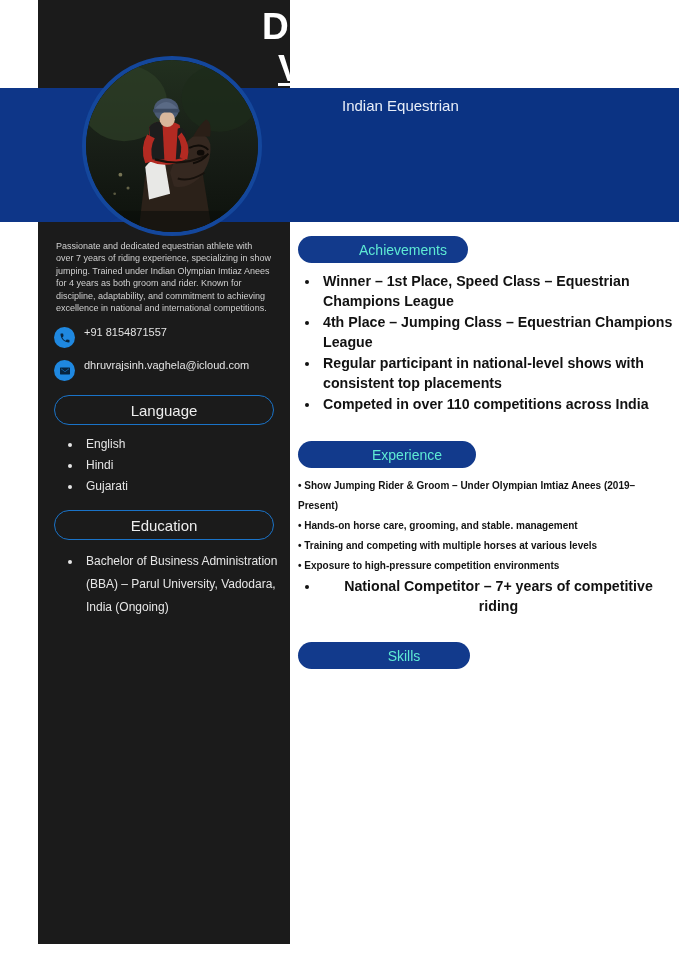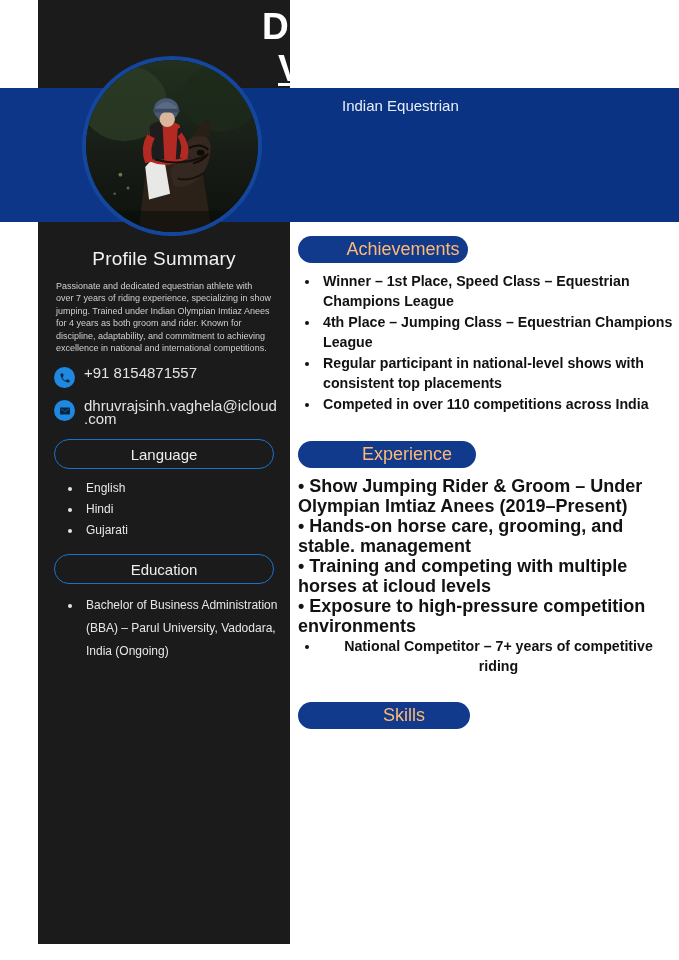--- a/index.html
+++ b/index.html
@@ -99,21 +99,21 @@
     padding-left:6px;
   }
   .cicon{
     flex:0 0 auto;width:21px;height:21px;border-radius:50%;
     background:#1f88e0;
     display:flex;align-items:center;justify-content:center;
     margin-right:9px;margin-top:1px;
   }
   .cicon svg{width:12px;height:12px;fill:#07243f;}
   .ctext{
-    color:#e3e3e3;font-size:15px;line-height:13px;
+    color:#e3e3e3;font-size:11px;line-height:13px;
     word-break:break-word;
   }
 
   .side-pill{
     margin:14px 6px 10px 6px;
     height:28px;
     border:1.5px solid #1a73c8;
     border-radius:16px;
     display:flex;align-items:center;justify-content:center;
     background:transparent;
@@ -141,34 +141,34 @@
     height:27px;
     background:#123a8c;
     border-radius:15px;
     display:flex;align-items:center;
     margin:0 0 8px 0;
   }
   .main-pill.w1{width:170px;}
   .main-pill.w2{width:178px;}
   .main-pill.w3{width:172px;}
   .main-pill span{
-    color:#fdba74;font-size:18px;
+    color:#5eead4;font-size:14px;
     margin-left:auto;margin-right:auto;
     padding-left:40px;
   }
   .main-ul{
     margin:0;padding:0 0 0 22px;list-style:disc;
   }
   .main-ul li{
     font-size:14.2px;font-weight:bold;color:#121212;
     line-height:20px;margin-bottom:1px;padding-left:3px;
   }
   .exp-block{margin:0;padding:0;}
   .exp-p{
-    font-size:18px;font-weight:bold;color:#121212;
+    font-size:10px;font-weight:bold;color:#121212;
     line-height:20px;margin:0 0 0 0;
   }
   .exp-sub{
     margin:0;padding:0 0 0 22px;list-style:disc;text-align:center;
   }
   .exp-sub li{
     font-size:14.2px;font-weight:bold;color:#121212;
     line-height:20px;padding-left:3px;
   }
   .skills-ul{
@@ -244,21 +244,20 @@
 
         <circle cx="36" cy="120" r="2" fill="#c9c08a" opacity=".55"></circle>
         <circle cx="44" cy="134" r="1.6" fill="#c9c08a" opacity=".45"></circle>
         <circle cx="30" cy="140" r="1.4" fill="#c9c08a" opacity=".4"></circle>
         <rect y="158" width="180" height="22" fill="#0a0d09" opacity=".55"></rect>
       </g>
     </svg>
   </div>
 
   <div class="side-inner">
-    <div class="side-h">Profile Summary</div>
     <div class="side-summary">Passionate and dedicated equestrian athlete with over 7 years of riding experience, specializing in show jumping. Trained under Indian Olympian Imtiaz Anees for 4 years as both groom and rider. Known for discipline, adaptability, and commitment to achieving excellence in national and international competitions.</div>
 
     <ul class="contact-list">
       <li class="contact-row">
         <span class="cicon">
           <svg viewBox="0 0 24 24">
               <path d="M6.6 10.8c1.4 2.8 3.8 5.1 6.6 6.6l2.2-2.2c.3-.3.7-.4 1-.2 1.1.4 2.4.6 3.6.6.6 0 1 .4 1 1V20c0 .6-.4 1-1 1C10.6 21 3 13.4 3 4c0-.6.4-1 1-1h3.5c.6 0 1 .4 1 1 0 1.3.2 2.5.6 3.6.1.4 0 .8-.2 1l-2.3 2.2z"></path>
             </svg>
         </span>
         <span class="ctext">+91 8154871557</span>
@@ -303,21 +302,21 @@
     </ul>
 
     <div class="sec-gap-a"></div>
 
     <div class="main-pill w2">
       <span>Experience</span>
     </div>
     <div class="exp-block">
       <p class="exp-p">• Show Jumping Rider &amp; Groom – Under Olympian Imtiaz Anees (2019–Present)</p>
       <p class="exp-p"> • Hands-on horse care, grooming, and stable. management</p>
-      <p class="exp-p"> • Training and competing with multiple horses at icloud levels</p>
+      <p class="exp-p"> • Training and competing with multiple horses at various levels</p>
       <p class="exp-p"> • Exposure to high-pressure competition environments</p>
       <ul class="exp-sub">
         <li>National Competitor – 7+ years of competitive riding</li>
       </ul>
     </div>
 
     <div class="sec-gap-b"></div>
 
     <div class="main-pill w3">
       <span>Skills</span>

